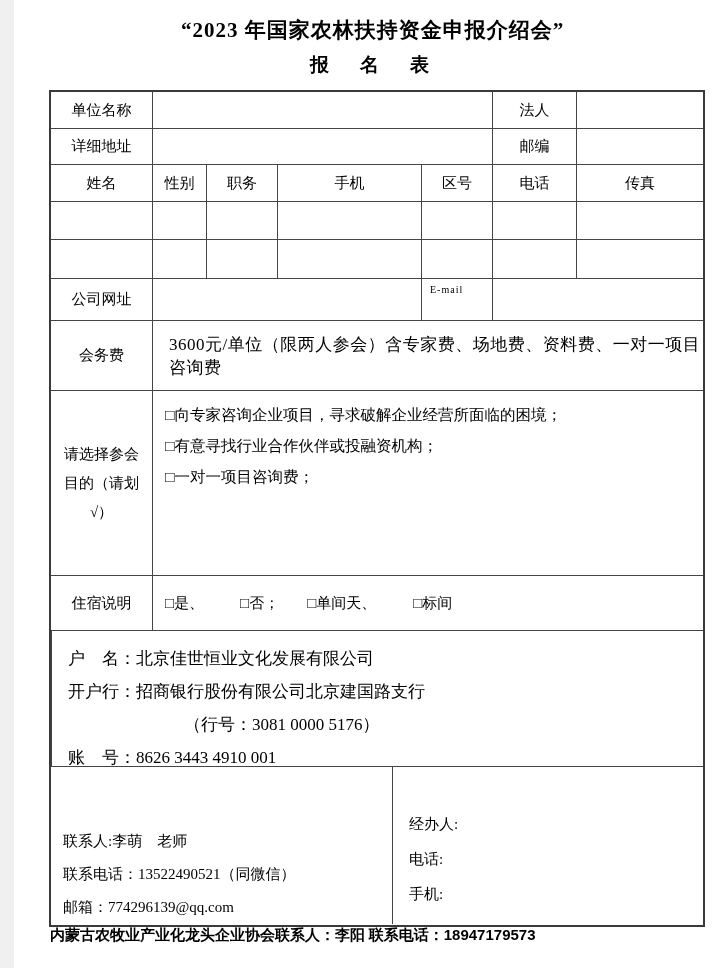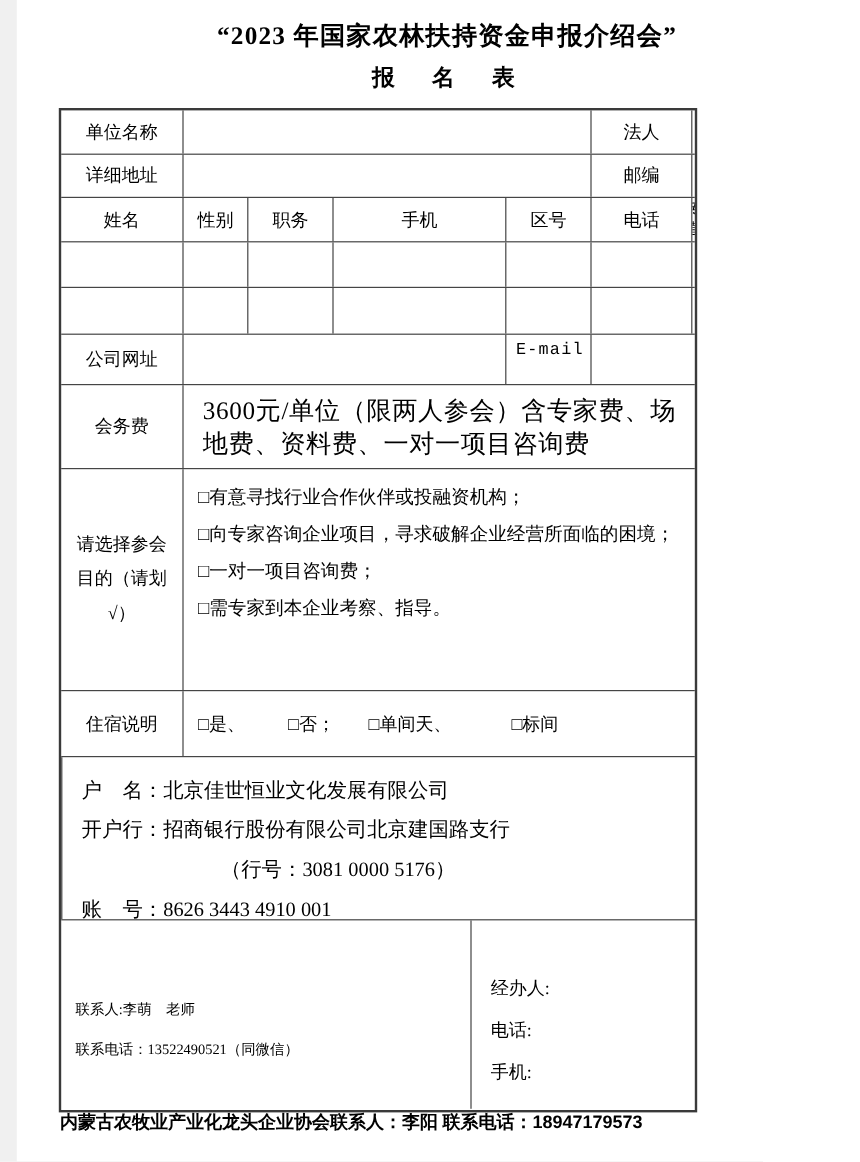--- a/index.html
+++ b/index.html
@@ -6,59 +6,59 @@
   html,body { background:#f0f0f0; }
   body { width:717px; height:968px; position:relative; margin:0 auto;
          font-family:"Liberation Serif","DejaVu Serif",serif; color:#000; }
   .page { position:absolute; left:14px; top:0; width:717px; height:968px; background:#ffffff; overflow:hidden; }
 
   .title { position:absolute; top:16px; left:0; width:100%; text-align:center;
            font-size:21px; font-weight:bold; letter-spacing:1px; }
   .subtitle { position:absolute; top:52px; left:0; width:100%; text-align:center;
               font-size:19px; font-weight:bold; letter-spacing:6px; }
 
-  .form-table { position:absolute; left:35px; top:90px; width:532px; height:837px;
+  .form-table { position:absolute; left:35px; top:90px; width:656px; height:837px;
                 border:2px solid #3a3a3a; background:#fff; }
   .trow { display:flex; border-top:1px solid #454545; width:100%; }
   .trow.first { border-top:none; }
   .cell { border-left:1px solid #454545; display:flex; align-items:center;
           justify-content:center; font-size:15px; overflow:hidden; }
   .cell.cfirst { border-left:none; }
   .flex1 { flex:1; }
 
   .w1 { width:101px; } .w2 { width:54px; } .w3 { width:71px; } .w4 { width:144px; }
   .w5 { width:71px; } .w6 { width:84px; }
   .w2345 { width:340px; } .w234 { width:269px; } .wleft { width:341px; }
 
   .r1 { height:36px; } .r2 { height:36px; } .r3 { height:37px; }
   .r4 { height:38px; } .r5 { height:39px; } .r6 { height:42px; }
   .r7 { height:70px; } .r8 { height:185px; } .r9 { height:55px; }
   .r10 { height:136px; } .r11 { height:158px; }
 
   .email-cell { align-items:flex-start; justify-content:flex-start;
-                padding:5px 0 0 8px; font-size:14px; letter-spacing:1px;font-family:Liberation Mono, monospace; }
-  .fee-cell { justify-content:flex-start; padding-left:16px; font-size:21px; letter-spacing:0.5px; }
+                padding:5px 0 0 8px; font-size:10px; letter-spacing:1px; }
+  .fee-cell { justify-content:flex-start; padding-left:16px; font-size:17px; letter-spacing:0.5px; }
 
   .purpose-label { flex-direction:column; line-height:29px; }
   .options-cell { flex-direction:column; align-items:stretch; justify-content:flex-start;
                   padding:8px 4px 0 12px; font-size:15.5px; }
   .option { line-height:31px; padding-left:17px; text-indent:-17px; }
   .checkbox { display:inline; }
 
   .lodging-cell { justify-content:flex-start; padding-left:12px; font-size:15px; }
   .lodging-opt1 { margin-right:36px; } .lodging-opt2 { margin-right:28px; }
-  .lodging-opt3 { margin-right:50px; }
+  .lodging-opt3 { margin-right:37px; }
 
   .account-cell { flex-direction:column; align-items:stretch; justify-content:flex-start;
                   padding:11px 4px 0 16px; font-size:17px; }
   .account-line { line-height:33px; }
   .account-line.indent { padding-left:116px; }
 
   .contact-cell { flex-direction:column; align-items:stretch; justify-content:flex-start;
-                  padding:58px 4px 0 12px; font-size:12px; }
+                  padding:58px 4px 0 12px; font-size:15px; }
   .contact-line { line-height:33px; }
   .handler-cell { flex-direction:column; align-items:stretch; justify-content:flex-start;
                   padding:40px 4px 0 16px; font-size:15px; }
   .handler-line { line-height:35px; }
 
   .footer { position:absolute; left:36px; top:926px; font-size:15px; font-weight:bold; }
   .footer .phone { font-family:"Liberation Sans","DejaVu Sans",sans-serif; font-weight:bold; }
 </style>
 </head>
 <body>
@@ -127,30 +127,27 @@
     </div>
 
     <div class="trow r8">
       <div class="cell cfirst w1 purpose-label">
         <div>请选择参会</div>
         <div>目的（请划</div>
         <div>√）</div>
       </div>
       <div class="cell flex1 options-cell">
         <div class="option">
+          <span class="checkbox">□</span><span>向专家咨询企业项目，寻求破解企业经营所面临的困境；</span>
+        </div>
+        <div class="option">
           <span class="checkbox">□</span><span>有意寻找行业合作伙伴或投融资机构；</span>
         </div>
         <div class="option">
-          <span class="checkbox">□</span><span>向专家咨询企业项目，寻求破解企业经营所面临的困境；</span>
-        </div>
-        <div class="option">
           <span class="checkbox">□</span><span>一对一项目咨询费；</span>
-        </div>
-        <div class="option">
-          <span class="checkbox">□</span><span>需专家到本企业考察、指导。</span>
         </div>
       </div>
     </div>
 
     <div class="trow r9">
       <div class="cell cfirst w1">住宿说明</div>
       <div class="cell flex1 lodging-cell">
         <span class="lodging-opt1"><span class="checkbox">□</span><span>是、</span></span>
         <span class="lodging-opt2"><span class="checkbox">□</span><span>否；</span></span>
         <span class="lodging-opt3"><span class="checkbox">□</span><span>单间天、</span></span>
@@ -164,20 +161,21 @@
         <div class="account-line">开户行：招商银行股份有限公司北京建国路支行</div>
         <div class="account-line indent">（行号：3081 0000 5176）</div>
         <div class="account-line">账　号：8626 3443 4910 001</div>
       </div>
     </div>
 
     <div class="trow r11">
       <div class="cell cfirst wleft contact-cell">
         <div class="contact-line">联系人:李萌　老师</div>
         <div class="contact-line">联系电话：13522490521（同微信）</div>
+        <div class="contact-line">邮箱：774296139@qq.com</div>
       </div>
       <div class="cell flex1 handler-cell">
         <div class="handler-line">经办人:</div>
         <div class="handler-line">电话:</div>
         <div class="handler-line">手机:</div>
       </div>
     </div>
 
   </div>
 

